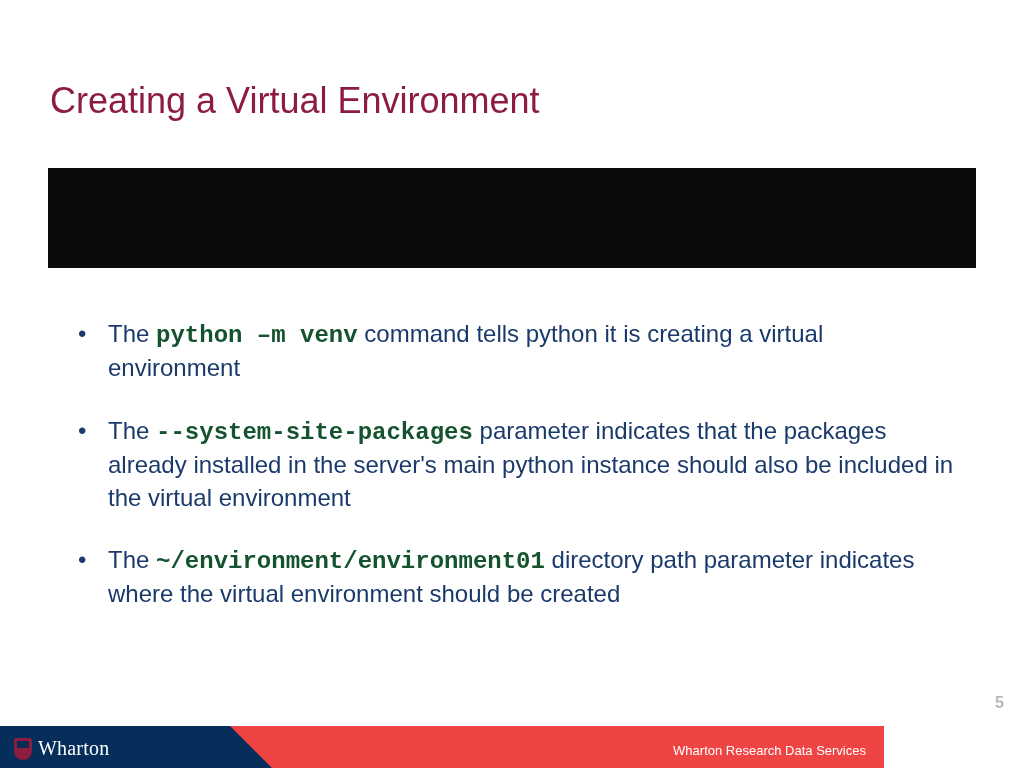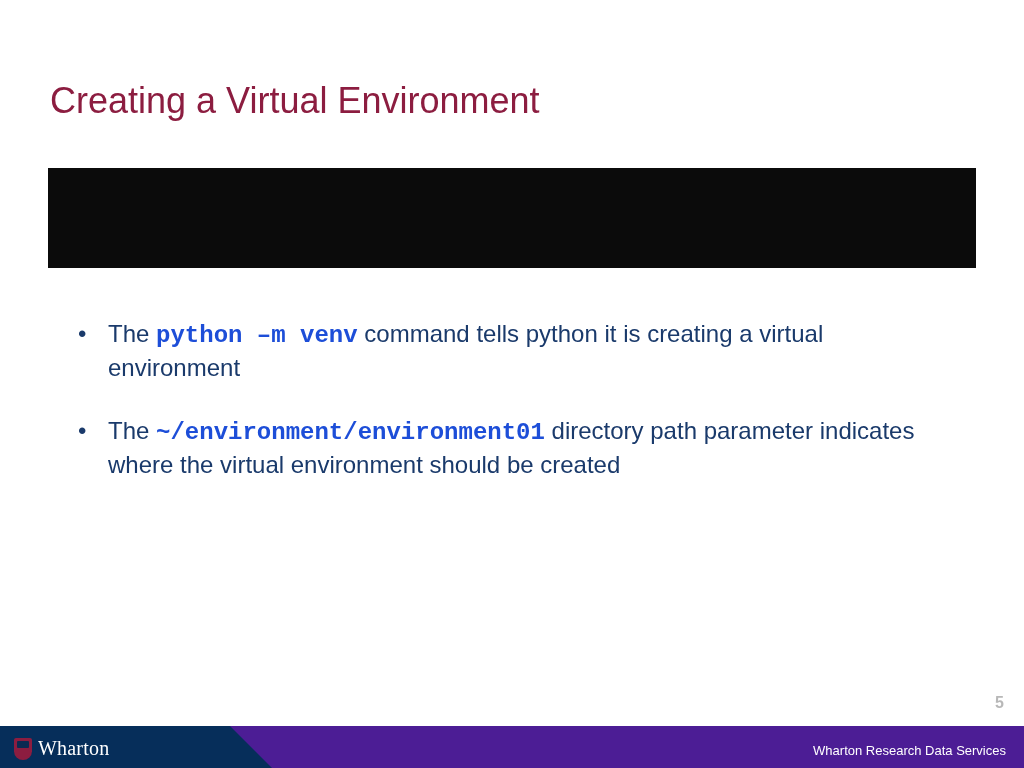--- a/index.html
+++ b/index.html
@@ -3,23 +3,23 @@
 <meta charset="utf-8">
 <style>
   * { margin: 0; padding: 0; box-sizing: border-box; }
   html, body { width: 1024px; height: 768px; font-family: Arial, Helvetica, sans-serif; background: #fff; overflow: hidden; }
   .slide { position: relative; width: 1024px; height: 768px; }
   .title { position: absolute; left: 50px; top: 80px; font-size: 36px; font-weight: 400; color: #8c1d40; }
   .terminal { position: absolute; left: 48px; top: 168px; width: 928px; height: 100px; background: #0b0b0b; color: #e6e6e6; font-family: "Courier New", Courier, monospace; font-size: 20px; line-height: 1.25; padding: 4px 10px; white-space: pre; overflow: hidden; }
   .bullets { position: absolute; left: 78px; top: 318px; width: 880px; color: #1a3a6b; font-size: 24px; line-height: 1.35; }
   .bullets li { list-style: none; position: relative; padding-left: 30px; margin-bottom: 30px; }
   .bullets li::before { content: "•"; position: absolute; left: 0; top: 0; color: #1a3a6b; font-size: 24px; }
-  .code { font-family: "Courier New", Courier, monospace; font-weight: bold; color: #1d4ed8; }
+  .code { font-family: "Courier New", Courier, monospace; font-weight: bold; color: #14532d; }
   .page-num { position: absolute; right: 20px; bottom: 56px; color: #b8b8b8; font-size: 16px; font-weight: 600; }
-  .footer { position: absolute; left: 0; bottom: 0; width: 1024px; height: 42px; background: #4c1d95; }
+  .footer { position: absolute; left: 0; bottom: 0; width: 884px; height: 42px; background: #ef4444; }
   .footer-wedge { position: absolute; left: 0; bottom: 0; width: 230px; height: 42px; background: #062e5a; }
   .footer-wedge::after { content: ""; position: absolute; right: -42px; top: 0; width: 0; height: 0; border-bottom: 42px solid #062e5a; border-right: 42px solid transparent; }
   .logo { position: absolute; left: 14px; bottom: 8px; display: flex; align-items: center; gap: 6px; }
   .shield { width: 18px; height: 22px; background: #8c1d40; border-top-left-radius: 2px; border-top-right-radius: 2px; border-bottom-left-radius: 50% 40%; border-bottom-right-radius: 50% 40%; position: relative; }
   .shield::after { content: ""; position: absolute; left: 3px; top: 3px; width: 12px; height: 7px; background: #0b2a52; border-radius: 1px; }
   .logo-text { color: #fff; font-family: Georgia, "Times New Roman", serif; font-size: 20px; letter-spacing: 0.2px; }
   .footer-right { position: absolute; right: 18px; bottom: 10px; color: #fff; font-size: 13px; }
   .term-top { display:block; height: 6px; }
 </style>
 </head>
@@ -32,20 +32,23 @@
     <span class="term-top"></span>
     
     
   </div>
 
   <ul class="bullets">
     <li>
       <span>The </span><span class="code">python –m venv</span><span>  command tells python it is creating a virtual environment</span>
     </li>
     <li>
+      <span>The  </span><span class="code">--system-site-packages</span><span> parameter indicates that the packages already installed in the server's main python instance should also be included in the virtual environment</span>
+    </li>
+    <li>
       <span>The  </span><span class="code">~/environment/environment01</span><span>  directory path parameter indicates where the virtual environment should be created</span>
     </li>
   </ul>
 
   <div class="page-num">5</div>
 
   <div class="footer">
     <div class="footer-wedge"></div>
     <div class="logo">
       <div class="shield"></div>

